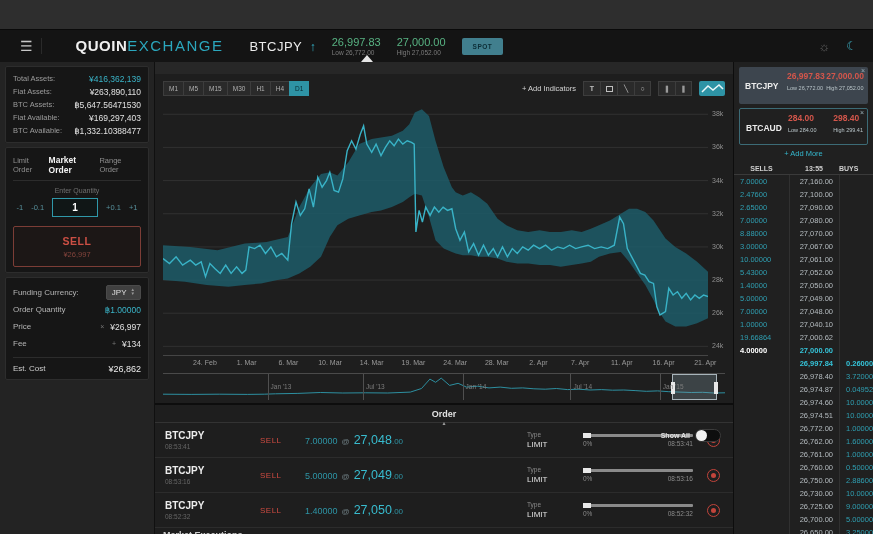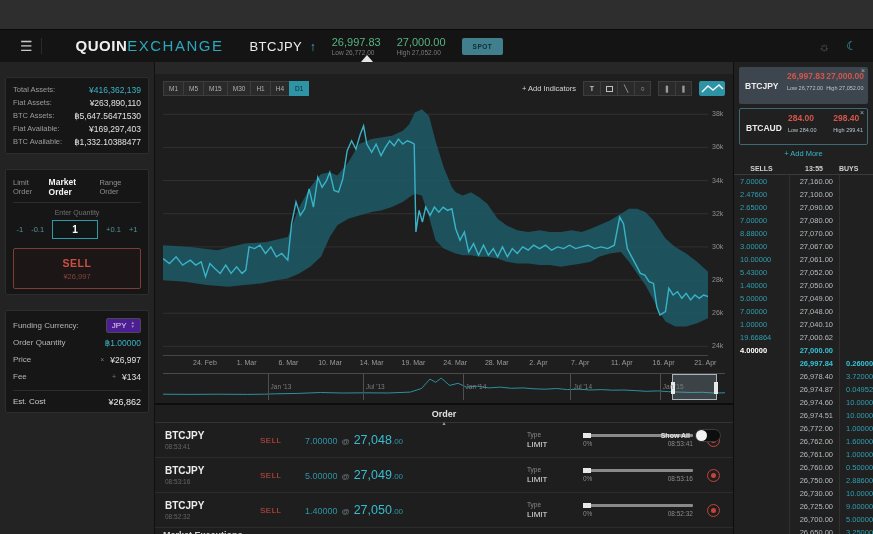--- a/index.html
+++ b/index.html
@@ -21,21 +21,21 @@
   .spot { margin-left:16px; background:#417f8e; color:#0c2d36; border:none; font-size:6.5px; font-weight:bold;
           padding:5px 11px; border-radius:2px; letter-spacing:.5px; cursor:pointer; }
   .hdr-right { margin-left:auto; margin-right:16px; display:flex; gap:16px; align-items:center; }
   .sun { color:#5f5f5f; font-size:13px; cursor:pointer; }
   .moon { color:#3fb5c9; font-size:12px; cursor:pointer; }
   .spot-pointer { position:absolute; left:361px; top:55px; width:0; height:0; z-index:6;
                   border-left:6px solid transparent; border-right:6px solid transparent; border-bottom:7px solid #e6e6e6; }
 
   
   .left { position:absolute; left:0; top:62px; width:155px; height:472px; background:#232323; border-right:1px solid #101010; }
-  .card { margin:15px 5px; background:#161616; border:1px solid #2d2d2d; border-radius:2px; padding:5px 7px; }
+  .card { margin:4px 5px; background:#161616; border:1px solid #2d2d2d; border-radius:2px; padding:5px 7px; }
   .arow { display:flex; justify-content:space-between; align-items:center; height:13px; }
   .alabel { font-size:7.5px; color:#9c9c9c; }
   .avalue { font-size:8.5px; color:#e0e0e0; }
   .avalue.teal { color:#3ab4c8; }
   .tabs { display:flex; justify-content:space-between; align-items:baseline; border-bottom:1px solid #2c2c2c; padding:2px 0 5px; }
   .tab { font-size:7.5px; color:#8e8e8e; cursor:pointer; }
   .tab.active { font-size:8.5px; color:#f4f4f4; font-weight:bold; }
   .qty-label { text-align:center; font-size:7px; color:#707070; margin:6px 0 4px; }
   .steppers { display:flex; justify-content:center; align-items:center; gap:8px; }
   .step { font-size:7.5px; color:#57909c; cursor:pointer; }
@@ -44,21 +44,21 @@
   .trade-btns { display:flex; gap:6px; margin-top:9px; }
   .tbtn { flex:1; height:41px; display:flex; flex-direction:column; align-items:center; justify-content:center; border-radius:2px; cursor:pointer; }
   .sellbtn { border:1px solid #7c3d36; background:rgba(120,40,35,.07); }
   .sb-label { color:#cc4f44; font-weight:bold; font-size:10.5px; letter-spacing:.5px; }
   .sb-price { color:#84443c; font-size:7.5px; margin-top:3px; }
   .buybtn { border:1px solid #2f7b8a; background:rgba(40,110,125,.07); }
   .bb-label { color:#d9f3f6; font-weight:bold; font-size:10.5px; letter-spacing:.5px; }
   .bb-price { color:#3c93a3; font-size:7.5px; margin-top:3px; }
   .fc-row { display:flex; justify-content:space-between; align-items:center; height:18px; }
   .fc-label { font-size:8px; color:#b5b5b5; }
-  .fc-select { display:flex; align-items:center; gap:4px; border:1px solid #4a4a4a; background:#4c1d95; border-radius:2px;
+  .fc-select { display:flex; align-items:center; gap:4px; border:1px solid #4a4a4a; background:#404040; border-radius:2px;
                padding:2px 5px; font-size:8px; color:#e0e0e0; cursor:pointer; }
   .updown { display:flex; flex-direction:column; line-height:4px; font-size:4.5px; color:#999; }
   .drow { display:flex; align-items:center; height:17px; }
   .dlabel { flex:1; font-size:8px; color:#b5b5b5; }
   .dop { width:16px; text-align:center; font-size:7px; color:#777; }
   .dvalue { font-size:8.5px; color:#e0e0e0; }
   .dvalue.teal { color:#3ab4c8; }
   .est-row { border-top:1px solid #2c2c2c; margin-top:5px; padding-top:6px; display:flex; justify-content:space-between; }
   .est-label { font-size:8px; color:#cfcfcf; }
   .est-value { font-size:9px; color:#ececec; }

